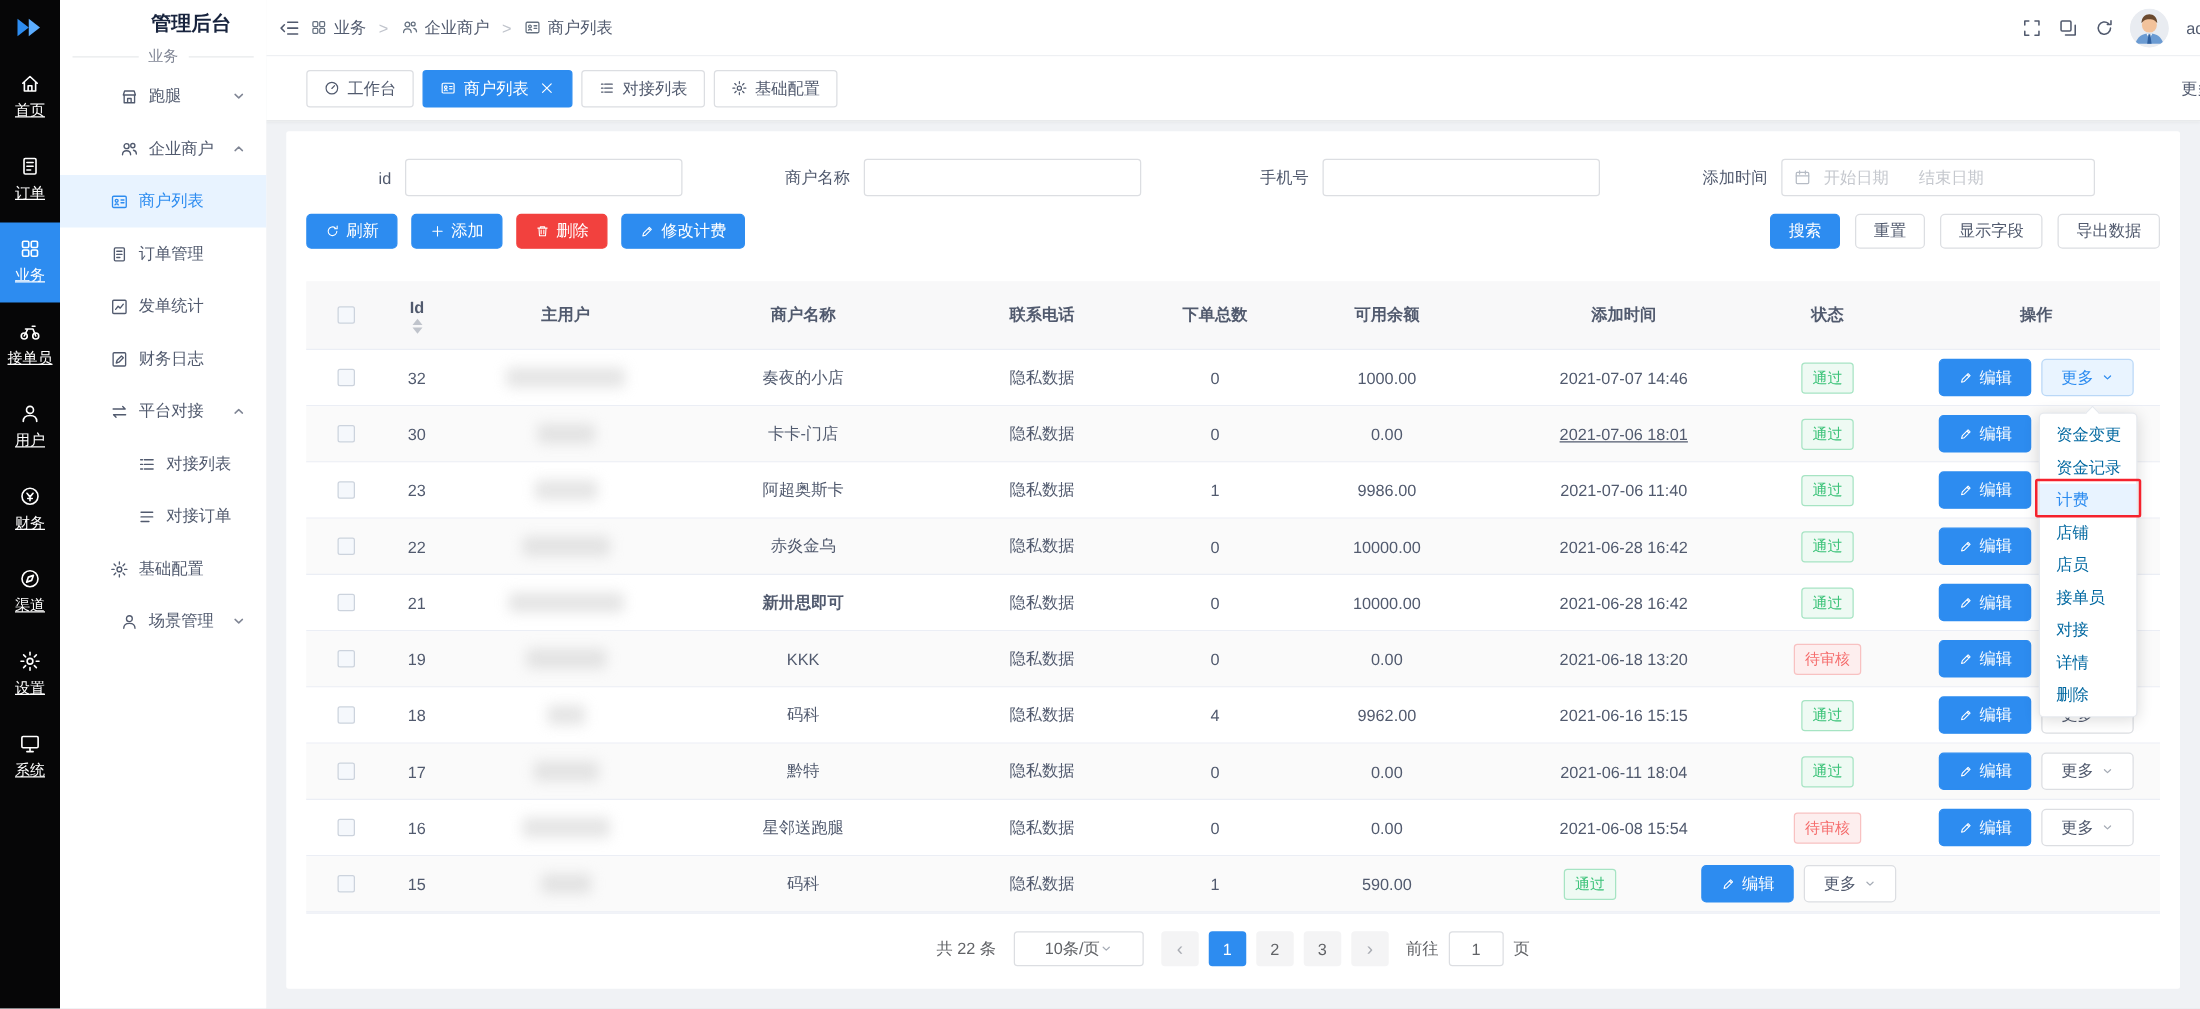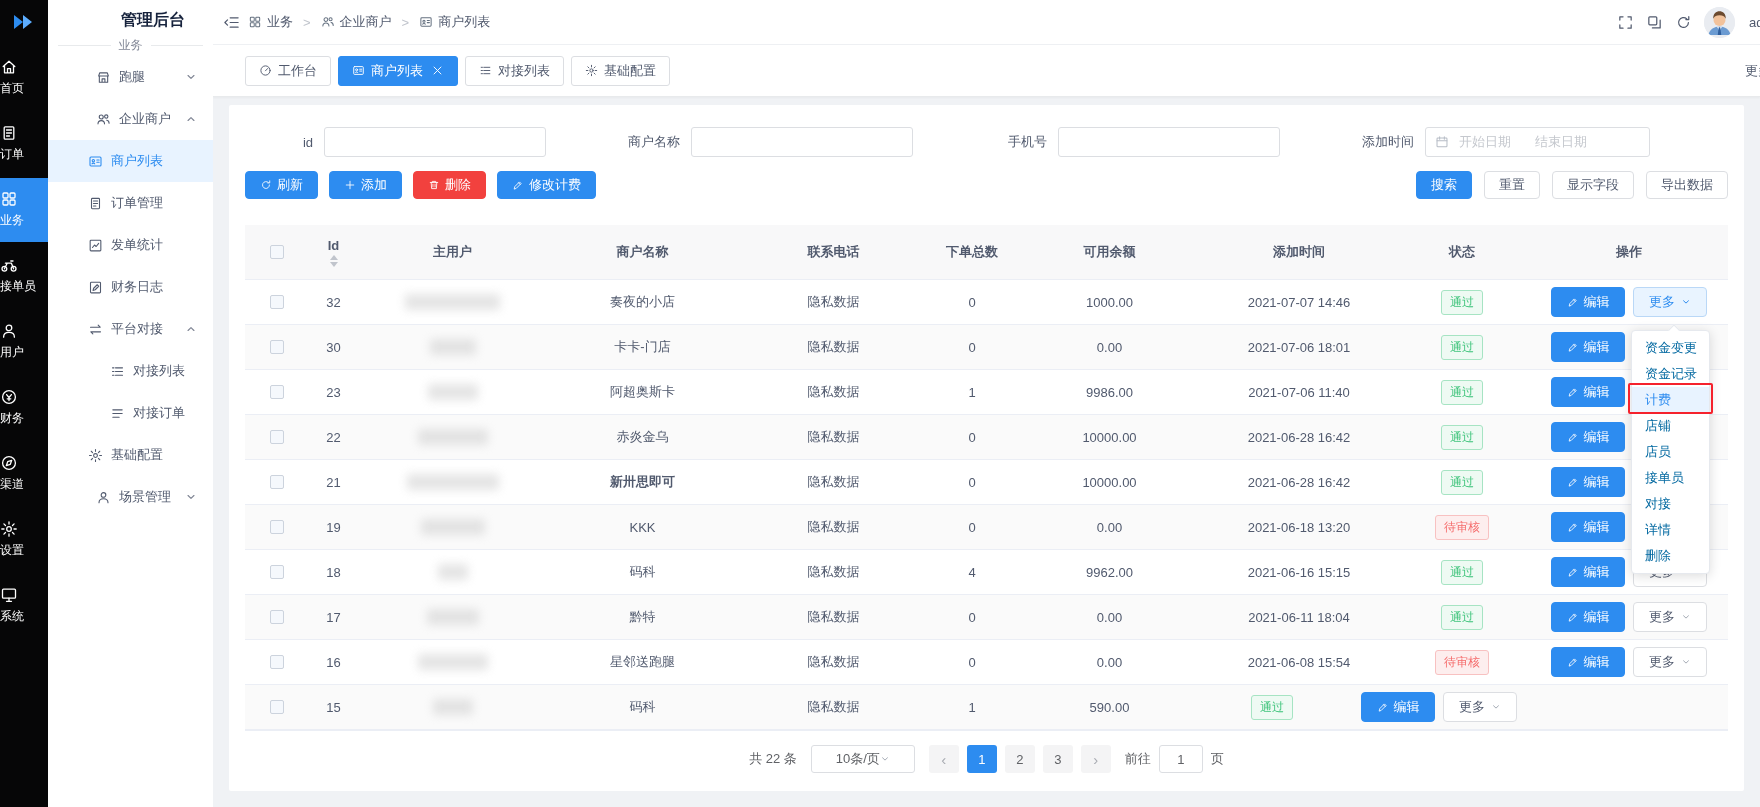--- a/index.html
+++ b/index.html
@@ -9,21 +9,21 @@
     background:#f0f2f5; font-family:"Liberation Sans","DejaVu Sans",sans-serif;
     font-size:13px; color:#515a6e; display:flex;
   }
   svg { display:block; }
   .ico { display:inline-flex; }
   .ico svg { width:100%; height:100%; }
 
   
   .rail { width:48px; background:#060607; flex:0 0 48px; display:flex; flex-direction:column; align-items:center; z-index:5; }
   .rail-logo { width:48px; height:44px; display:flex; align-items:center; justify-content:center; }
-  .rail-item { width:48px; height:64px; margin-top:2px; color:#fff; display:flex; flex-direction:column; align-items:flex-start; padding-top:12px; cursor:pointer; }
+  .rail-item { width:48px; height:64px; margin-top:2px; color:#fff; display:flex; flex-direction:column; align-items:center; padding-top:12px; cursor:pointer;text-decoration:underline; }
   .rail-item.active { background:#2d8cf0; }
   .rail-ico { width:18px; height:18px; }
   .rail-label { font-size:12px; margin-top:4px; white-space:nowrap; }
 
   
   .sidebar { width:165px; flex:0 0 165px; background:#fff; z-index:4; }
   .sb-title { height:34px; line-height:40px; text-align:center; font-size:16px; font-weight:bold; color:#17233d;padding-left:45px; }
   .sb-group { height:22px; display:flex; align-items:center; color:#808695; font-size:12px; padding:0 10px; }
   .sb-group:before,.sb-group:after { content:""; flex:1; height:1px; background:#e8eaec; }
   .sb-group span { padding:0 8px; }
@@ -57,21 +57,21 @@
 
   .content { flex:1; background:#f0f2f5; }
   .card { margin:8px 16px 16px; background:#fff; border-radius:2px; height:686px; padding:16px; position:relative; }
 
   
   .filters { margin-top:6px; display:flex; }
   .fgroup { display:flex; align-items:center; margin-right:66px; }
   .fgroup:last-child { margin-right:0; }
   .flabel { min-width:68px; text-align:right; margin-right:11px; color:#515a6e; }
   .finput { width:222px; height:30px; border:1px solid #dcdee2; border-radius:3px; background:#fff; padding:0 8px; font-size:13px; color:#515a6e; outline:none; font-family:inherit; }
-  .daterange { width:225px; height:30px; border:1px solid #dcdee2; border-radius:3px; display:flex; align-items:center; padding:0 9px; gap:10px; color:#c5c8ce; cursor:pointer; }
+  .daterange { width:251px; height:30px; border:1px solid #dcdee2; border-radius:3px; display:flex; align-items:center; padding:0 9px; gap:10px; color:#c5c8ce; cursor:pointer; }
   .daterange .ico { width:14px; height:14px; color:#b6bcc5; }
   .dr-ph { white-space:nowrap; }
   .dr-ph + .dr-ph { margin-left:14px; }
 
   
   .toolbar { margin-top:14px; display:flex; align-items:center; }
   .btn { height:28px; display:inline-flex; align-items:center; gap:5px; padding:0 14px; border-radius:4px; border:1px solid #dcdee2; background:#fff; color:#515a6e; font-size:13px; cursor:pointer; white-space:nowrap; font-family:inherit; }
   .btn .ico { width:12px; height:12px; }
   .btn.primary { background:#2d8cf0; border-color:#2d8cf0; color:#fff; }
   .btn.danger { background:#f2413e; border-color:#f2413e; color:#fff; }
@@ -640,21 +640,21 @@
                 </div>
                 <div class="td" style="width: 191px; flex: 0 0 191px;">
                   <span>隐私数据</span>
                 </div>
                 <div class="td" style="width: 86px; flex: 0 0 86px;">
                   <span>0</span>
                 </div>
                 <div class="td" style="width: 189px; flex: 0 0 189px;">
                   <span>0.00</span>
                 </div>
-                <div class="td" style="width: 190px; flex: 0 0 190px;">
+                <div class="td" style="width: 190px; flex: 0 0 190px; text-decoration: underline;">
                   <span>2021-07-06 18:01</span>
                 </div>
                 <div class="td" style="width: 136px; flex: 0 0 136px;">
                   <span class="badge success">通过</span>
                 </div>
                 <div class="td" style="width: 198px; flex: 0 0 198px;">
                   <button class="btn-edit">
                     <span class="ico ">
                       <svg viewBox="0 0 18 18" fill="none" stroke="currentColor" stroke-width="1.3" stroke-linecap="round" stroke-linejoin="round">
                         <path d="M3.4 14.6l.9-3.3 6.9-6.9 2.4 2.4-6.9 6.9zM9.9 5.7l2.4 2.4"></path>

